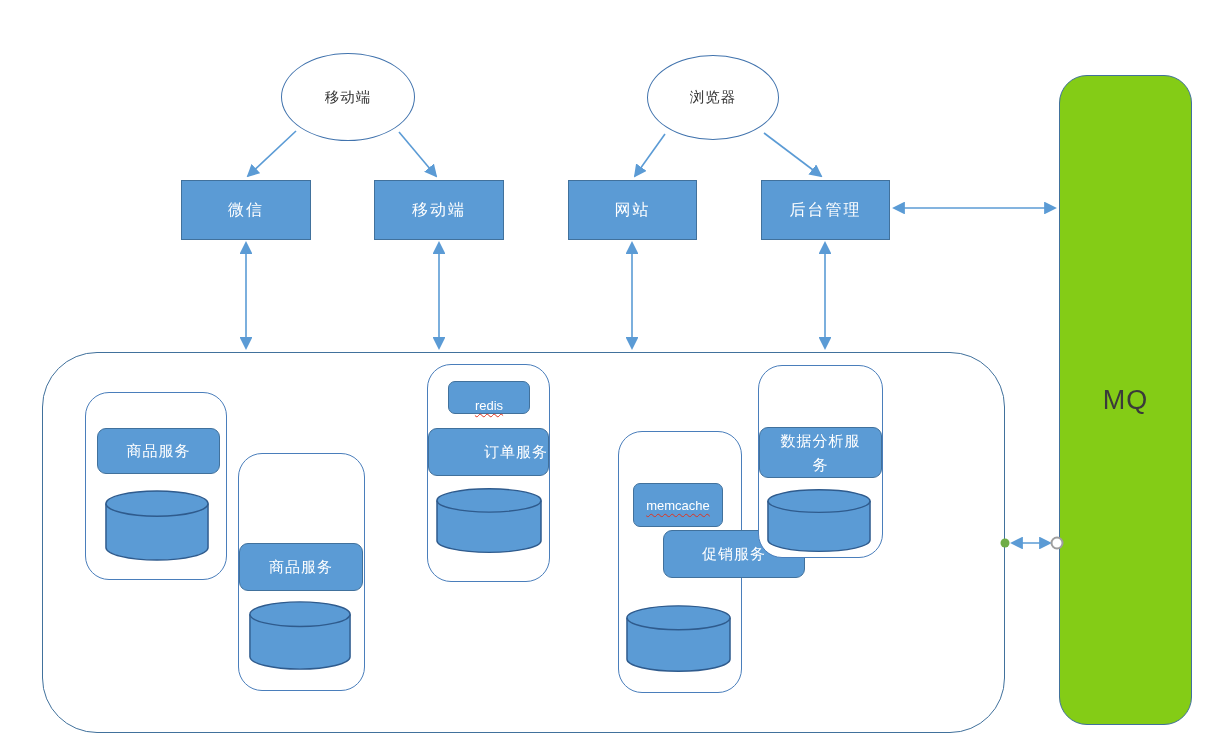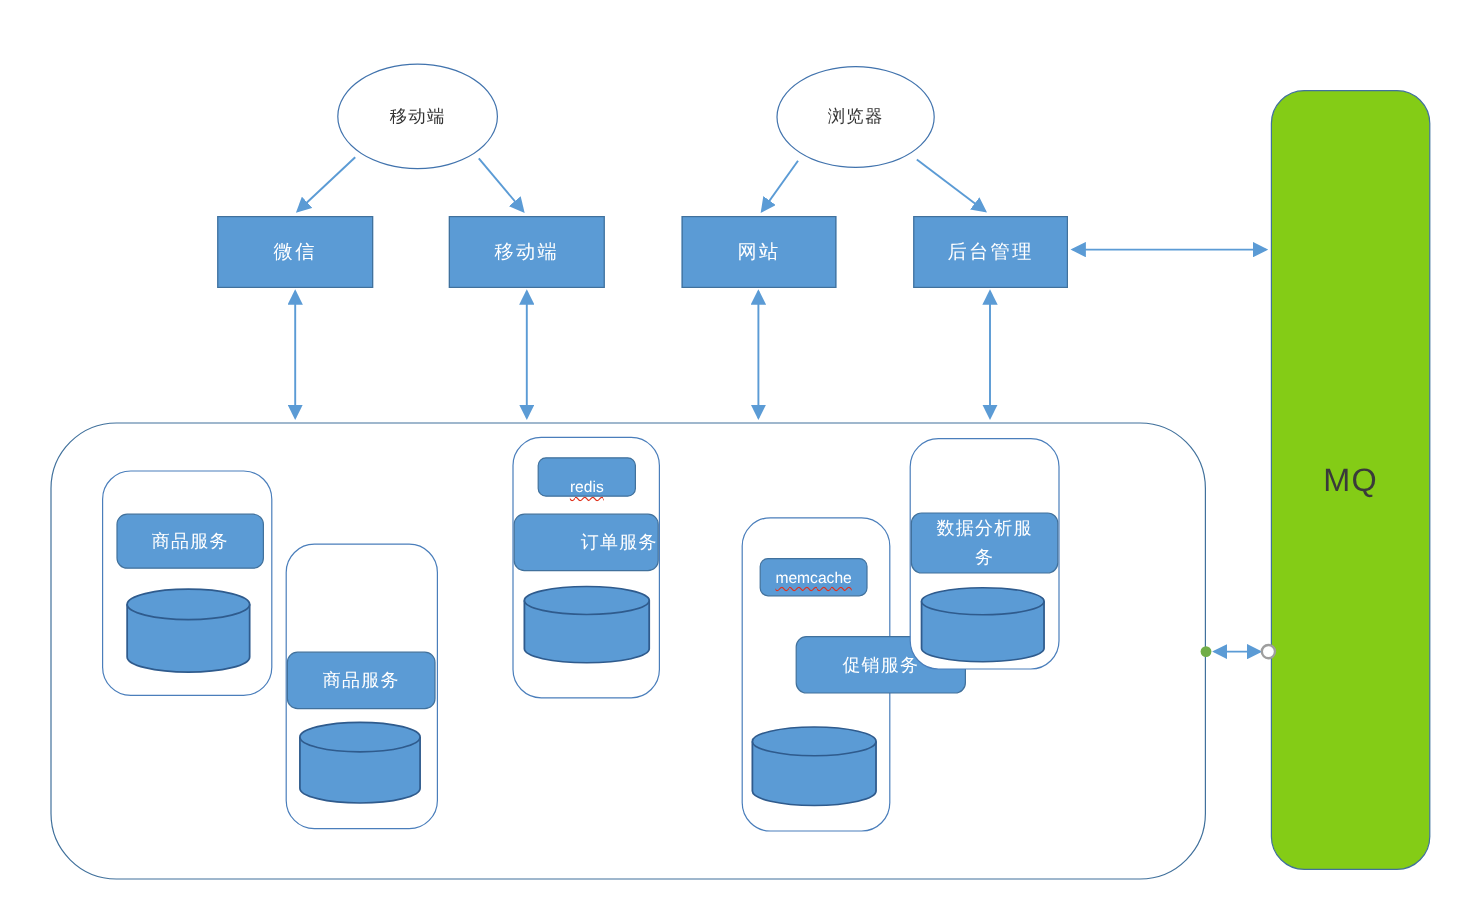--- a/index.html
+++ b/index.html
@@ -85,21 +85,21 @@
   </div>
   <div class="node svc" style="left:428px;top:428px;width:121px;height:48px;justify-content:flex-end;">
     <span>订单服务</span>
   </div>
   <svg class="cyl" style="left:435px;top:487px;" width="108" height="68" viewBox="0 0 108 76" preserveAspectRatio="none">
     <path d="M2,15 v45 a52,13 0 0 0 104,0 v-45" fill="#5b9bd5" stroke="#2f5b8d" stroke-width="1.5"></path>
     <ellipse cx="54" cy="15" rx="52" ry="13" fill="#5b9bd5" stroke="#2f5b8d" stroke-width="1.5"></ellipse>
   </svg>
 
   <div class="group" style="left:618px;top:431px;width:124px;height:262px;"></div>
-  <div class="node cache" style="left:633px;top:465px;width:90px;height:32px;">
+  <div class="node cache" style="left:633px;top:483px;width:90px;height:44px;">
     <span class="spellcheck">memcache</span>
   </div>
   <div class="node svc" style="left:619px;top:530px;width:142px;height:48px;margin-left:44px;">
     <span>促销服务</span>
   </div>
   <svg class="cyl" style="left:625px;top:604px;" width="107" height="70" viewBox="0 0 108 76" preserveAspectRatio="none">
     <path d="M2,15 v45 a52,13 0 0 0 104,0 v-45" fill="#5b9bd5" stroke="#2f5b8d" stroke-width="1.5"></path>
     <ellipse cx="54" cy="15" rx="52" ry="13" fill="#5b9bd5" stroke="#2f5b8d" stroke-width="1.5"></ellipse>
   </svg>
 

